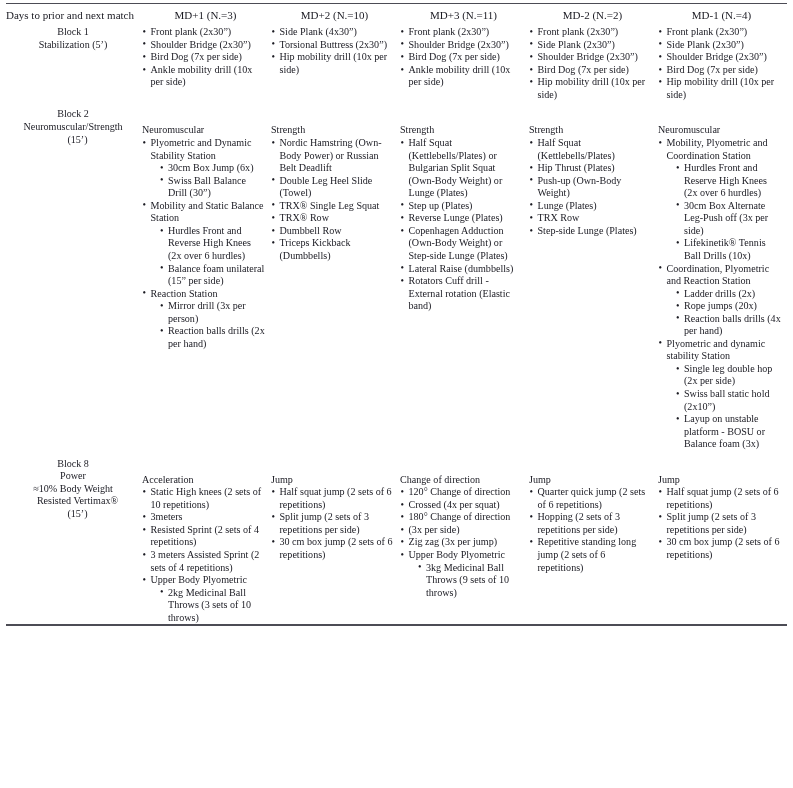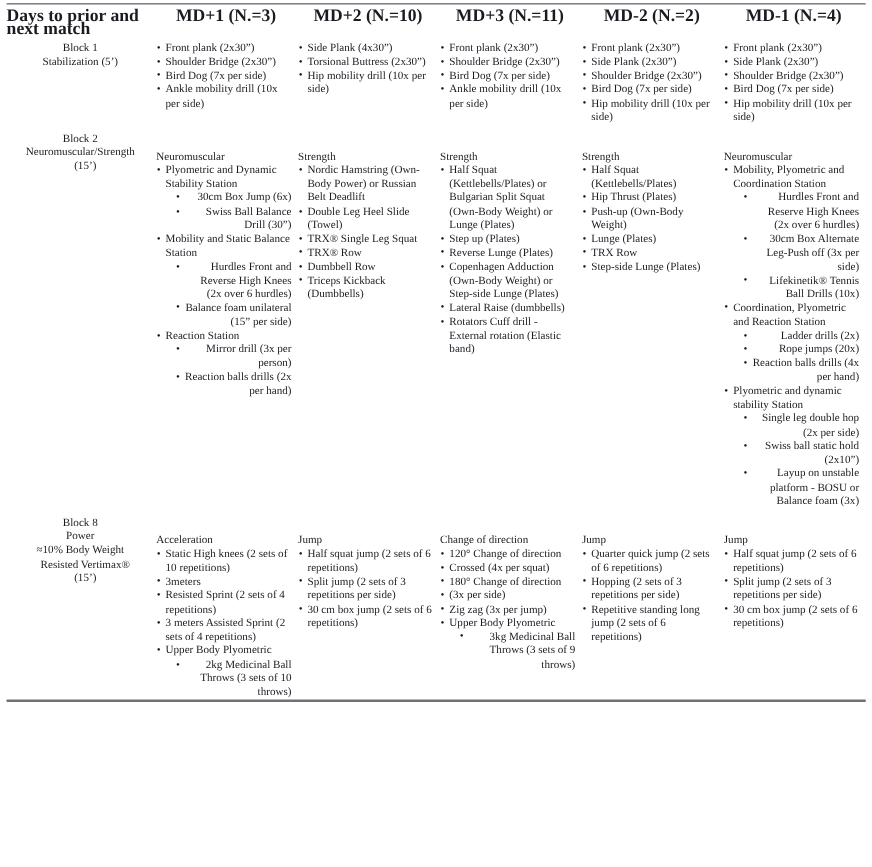--- a/index.html
+++ b/index.html
@@ -32,25 +32,25 @@
     width: 781px;
     border-collapse: collapse;
     table-layout: fixed;
     font-size: 10.1px;
     line-height: 12.55px;
   }
   table.tbl col.c-label { width: 136px; }
   table.tbl col.c-day   { width: 129px; }
 
   thead th {
-    font-weight: bold;
+    font-weight: normal;
     text-align: center;
     vertical-align: top;
     padding: 5px 4px 5px 2px;
-    font-size: 16px;
+    font-size: 11px;
     line-height: 12.2px;
   }
   thead th.hdr-label {
     text-align: left;
     padding-left: 0;
   }
 
   tbody td {
     vertical-align: top;
     padding: 0 6px 0 0;
@@ -81,21 +81,20 @@
   }
   ul.lvl1 > li::before, ul.lvl2 > li::before {
     content: "\2022";
     position: absolute;
     left: 0.5px;
     top: -0.3px;
     font-size: 10.1px;
   }
   ul.lvl2 {
     padding-left: 9px;
-    text-align: right;
   }
   
 
   .note-row td {
     padding: 3.5px 0 3.5px 0;
     font-size: 10.1px;
     line-height: 12.5px;
   }
   .spacer-top { height: 3px; }
 </style>
@@ -285,21 +284,21 @@
           </td>
           <td>
             <div class="cat">Change of direction</div>
             <ul class="lvl1">
               <li><span>120° Change of direction</span></li>
               <li><span>Crossed (4x per squat)</span></li>
               <li><span>180° Change of direction</span></li>
               <li><span>(3x per side)</span></li>
               <li><span>Zig zag (3x per jump)</span></li>
               <li><span>Upper Body Plyometric</span><ul class="lvl2">
-                  <li><span>3kg Medicinal Ball Throws (3 sets of 9 throws)</span></li>
+                  <li><span>3kg Medicinal Ball Throws (9 sets of 10 throws)</span></li>
                 </ul></li>
             </ul>
           </td>
           <td>
             <div class="cat">Jump</div>
             <ul class="lvl1">
               <li><span>Quarter quick jump (2 sets of 6 repetitions)</span></li>
               <li><span>Hopping (2 sets of 3 repetitions per side)</span></li>
               <li><span>Repetitive standing long jump (2 sets of 6 repetitions)</span></li>
             </ul>

